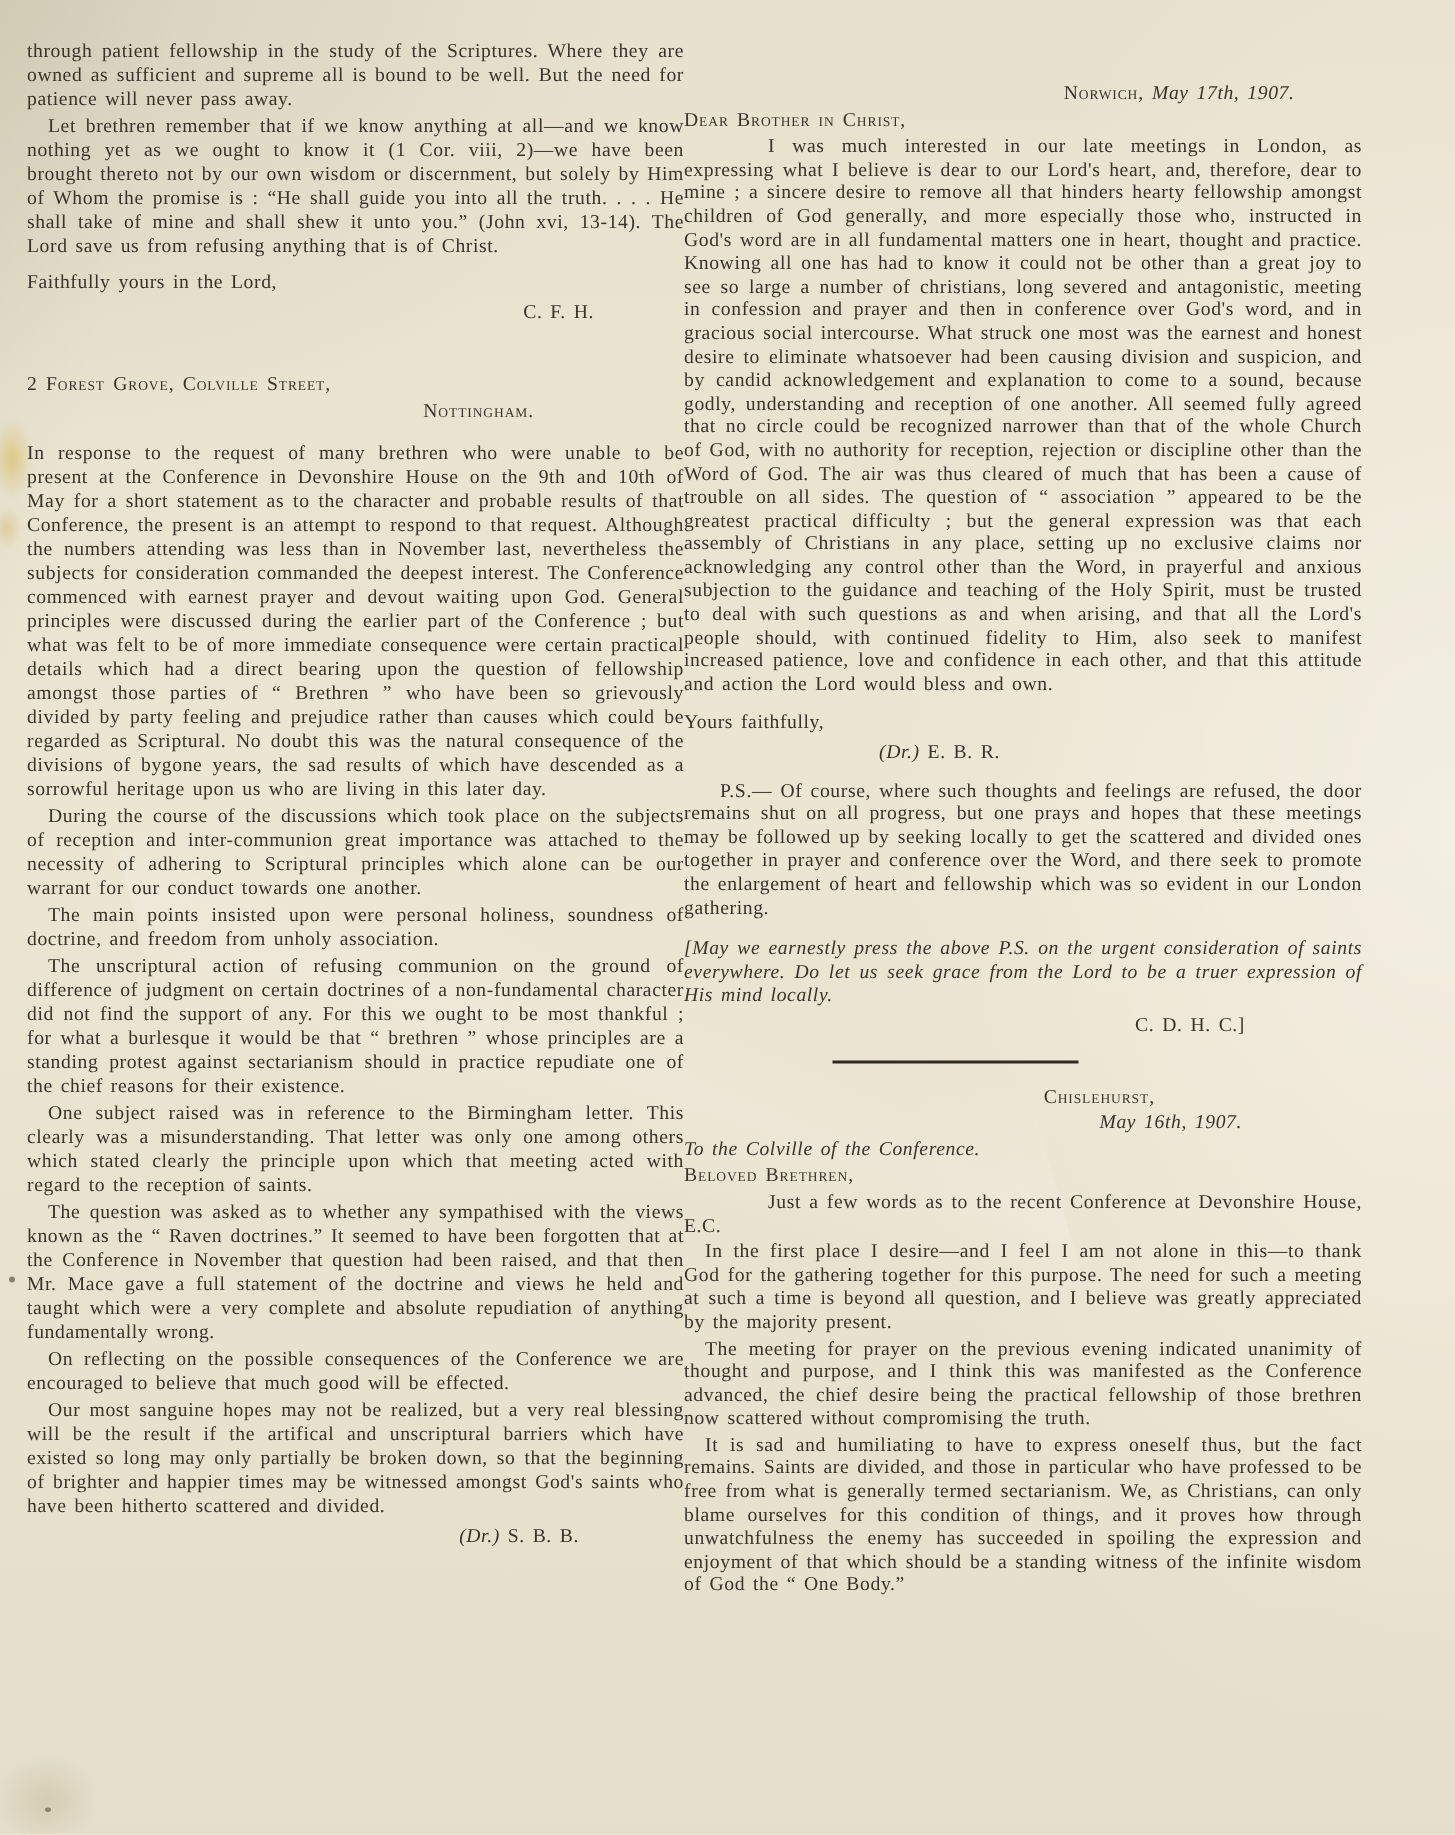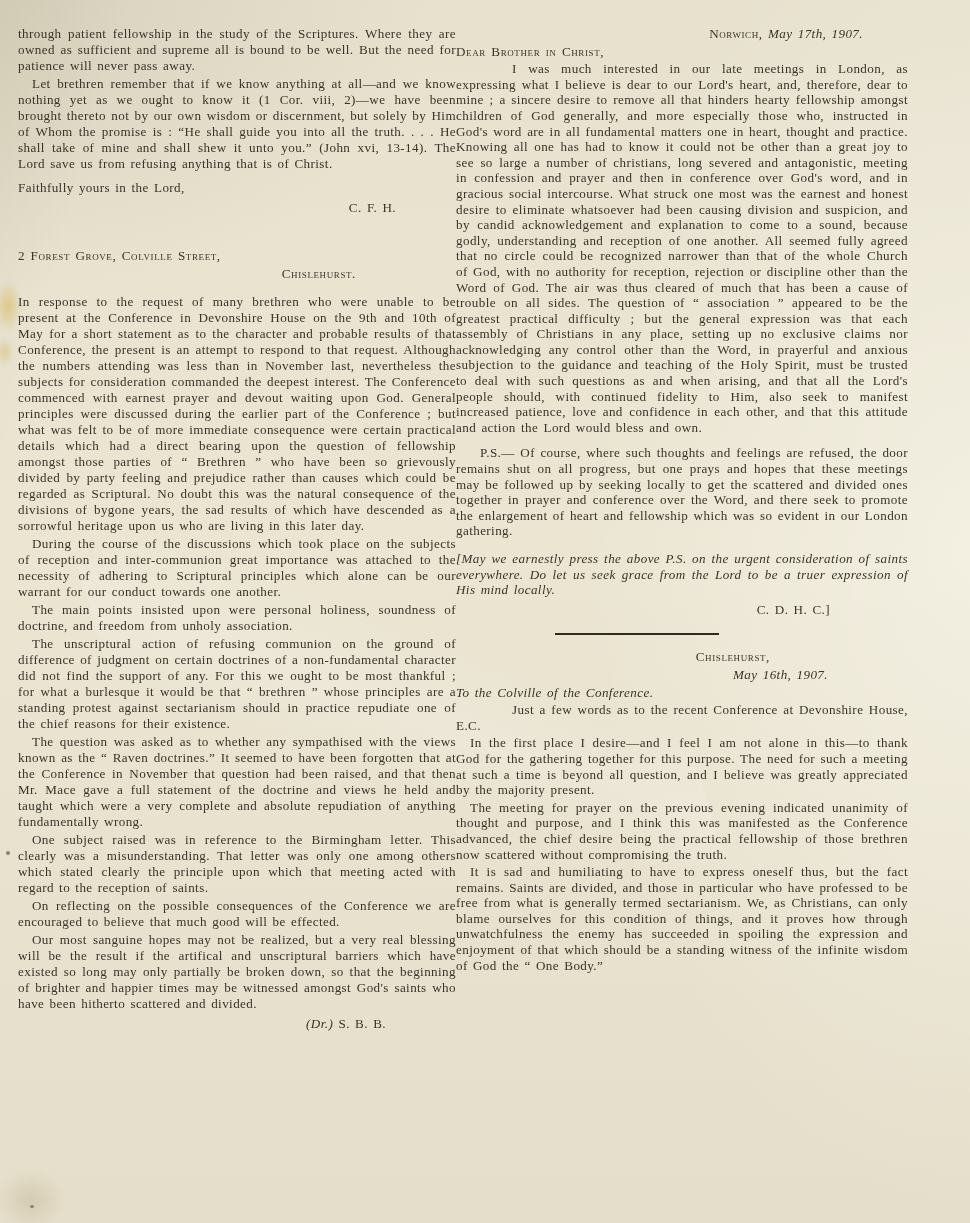--- a/index.html
+++ b/index.html
@@ -47,21 +47,21 @@
   .sc{font-variant:small-caps;letter-spacing:0.6px;}
   .it{font-style:italic;}
 
   .mt2{margin-top:2px;}
   .mt4{margin-top:4px;}
   .mt8{margin-top:8px;}
   .mt10{margin-top:10px;}
   .mt12{margin-top:12px;}
   .mt16{margin-top:32px;}
 
-  .pr45{padding-right:45px;}
+  .pr45{padding-right:45px;margin-top:28px;}
   .pr60{padding-right:60px;}
   .pr70{padding-right:70px;}
   .pr78{padding-right:78px;}
   .pr80{padding-right:80px;}
   .pr100{padding-right:100px;}
   .pr138{padding-right:138px;}
   .shiftright{padding-left:130px;}
 
   .rule{
     width:164px;
@@ -106,50 +106,53 @@
   <div class="columns">
 
     <div class="col col-left">
       <p class="noindent">through patient fellowship in the study of the Scriptures. Where they are owned as sufficient and supreme all is bound to be well.  But the need for patience will never pass away.</p>
       <p class="mt2">Let brethren remember that if we know anything at all—and we know nothing yet as we ought to know it (1 Cor. viii, 2)—we have been brought thereto not by our own wisdom or discernment, but solely by Him of Whom the promise is : “He shall guide you into all the truth. . . . He shall take of mine and shall shew it unto you.” (John xvi, 13-14).  The Lord save us from refusing anything that is of Christ.</p>
 
       <p class="center mt8">Faithfully yours in the Lord,</p>
       <p class="alignright pr60 mt4">C. F. H.</p>
 
       <p class="center sc mt16">2 Forest Grove, Colville Street,</p>
-      <p class="alignright sc pr100 mt2">Chislehurst.</p>
+      <p class="alignright sc pr100 mt2">Nottingham.</p>
 
       <p class="noindent mt12">In response to the request of many brethren who were unable to be present at the Conference in Devonshire House on the 9th and 10th of May for a short statement as to the character and probable results of that Conference, the present is an attempt to respond to that request.  Although the numbers attending was less than in November last, nevertheless the subjects for consideration commanded the deepest interest.  The Conference commenced with earnest prayer and devout waiting upon God.  General principles were discussed during the earlier part of the Conference ; but what was felt to be of more immediate consequence were certain practical details which had a direct bearing upon the question of fellowship amongst those parties of “ Brethren ” who have been so grievously divided by party feeling and prejudice rather than causes which could be regarded as Scriptural. No doubt this was the natural consequence of the divisions of bygone years, the sad results of which have descended as a sorrowful heritage upon us who are living in this later day.</p>
       <p class="mt2">During the course of the discussions which took place on the subjects of reception and inter-communion great importance was attached to the necessity of adhering to Scriptural principles which alone can be our warrant for our conduct towards one another.</p>
       <p class="mt2">The main points insisted upon were personal holiness, soundness of doctrine, and freedom from unholy association.</p>
       <p class="mt2">The unscriptural action of refusing communion on the ground of difference of judgment on certain doctrines of a non-fundamental character did not find the support of any. For this we ought to be most thankful ; for what a burlesque it would be that “ brethren ” whose principles are a standing protest against sectarianism should in practice repudiate one of the chief reasons for their existence.</p>
+      <p class="mt2">One subject raised was in reference to the Birmingham letter.  This clearly was a misunderstanding.  That letter was only one among others which stated clearly the principle upon which that meeting acted with regard to the reception of saints.</p>
       <p class="mt2">The question was asked as to whether any sympathised with the views known as the “ Raven doctrines.”  It seemed to have been forgotten that at the Conference in November that question had been raised, and that then Mr. Mace gave a full statement of the doctrine and views he held and taught which were a very complete and absolute repudiation of anything fundamentally wrong.</p>
-      <p class="mt2">One subject raised was in reference to the Birmingham letter.  This clearly was a misunderstanding.  That letter was only one among others which stated clearly the principle upon which that meeting acted with regard to the reception of saints.</p>
       <p class="mt2">On reflecting on the possible consequences of the Conference we are encouraged to believe that much good will be effected.</p>
       <p class="mt2">Our most sanguine hopes may not be realized, but a very real blessing will be the result if the artifical and unscriptural barriers which have existed so long may only partially be broken down, so that the beginning of brighter and happier times may be witnessed amongst God's saints who have been hitherto scattered and divided.</p>
 
       <p class="alignright pr70 mt4"><span class="it">(Dr.)</span><span> S. B. B.</span></p>
     </div>
 
     <div class="col col-right">
       <p class="alignright pr45"><span class="sc">Norwich,</span><span class="it"> May 17th, 1907.</span></p>
 
       <p class="noindent sc mt2">Dear Brother in Christ,</p>
       <p class="bigindent mt2">I was much interested in our late meetings in London, as expressing what I believe is dear to our Lord's heart, and, therefore, dear to mine ; a sincere desire to remove all that hinders hearty fellowship amongst children of God generally, and more especially those who, instructed in God's word are in all fundamental matters one in heart, thought and practice.  Knowing all one has had to know it could not be other than a great joy to see so large a number of christians, long severed and antagonistic, meeting in confession and prayer and then in conference over God's word, and in gracious social intercourse. What struck one most was the earnest and honest desire to eliminate whatsoever had been causing division and suspicion, and by candid acknowledgement and explanation to come to a sound, because godly, understanding and reception of one another.  All seemed fully agreed that no circle could be recognized narrower than that of the whole Church of God, with no authority for reception, rejection or discipline other than the Word of God.  The air was thus cleared of much that has been a cause of trouble on all sides.  The question of “ association ” appeared to be the greatest practical difficulty ; but the general expression was that each assembly of Christians in any place, setting up no exclusive claims nor acknowledging any control other than the Word, in prayerful and anxious subjection to the guidance and teaching of the Holy Spirit, must be trusted to deal with such questions as and when arising, and that all the Lord's people should, with continued fidelity to Him, also seek to manifest increased patience, love and confidence in each other, and that this attitude and action the Lord would bless and own.</p>
 
+      <p class="center mt10">Yours faithfully,</p>
+      <p class="center shiftright mt4"><span class="it">(Dr.)</span><span> E. B. R.</span></p>
 
       <p class="mt10" style="text-indent:24px;">P.S.— Of course, where such thoughts and feelings are refused, the door remains shut on all progress, but one prays and hopes that these meetings may be followed up by seeking locally to get the scattered and divided ones together in prayer and conference over the Word, and there seek to promote the enlargement of heart and fellowship which was so evident in our London gathering.</p>
       <p class="noindent it mt12">[May we earnestly press the above P.S. on the urgent consideration of saints everywhere.  Do let us seek grace from the Lord to be a truer expression of His mind locally.</p>
       <p class="alignright pr78 mt4">C. D. H. C.]</p>
 
       <div class="rule"></div>
 
       <p class="alignright sc pr138">Chislehurst,</p>
       <p class="alignright it pr80 mt2">May 16th, 1907.</p>
       <p class="noindent it mt2">To the Colville of the Conference.</p>
+      <p class="noindent sc mt2">Beloved Brethren,</p>
 
       <p class="bigindent mt2">Just a few words as to the recent Conference at Devonshire House, E.C.</p>
       <p class="mt2">In the first place I desire—and I feel I am not alone in this—to thank God for the gathering together for this purpose.  The need for such a meeting at such a time is beyond all question, and I believe was greatly appreciated by the majority present.</p>
       <p class="mt2">The meeting for prayer on the previous evening indicated unanimity of thought and purpose, and I think this was manifested as the Conference advanced, the chief desire being the practical fellowship of those brethren now scattered without compromising the truth.</p>
       <p class="mt2">It is sad and humiliating to have to express oneself thus, but the fact remains.  Saints are divided, and those in particular who have professed to be free from what is generally termed sectarianism.  We, as Christians, can only blame ourselves for this condition of things, and it proves how through unwatchfulness the enemy has succeeded in spoiling the expression and enjoyment of that which should be a standing witness of the infinite wisdom of God the “ One Body.”</p>
     </div>
 
   </div>
 </div>
 

